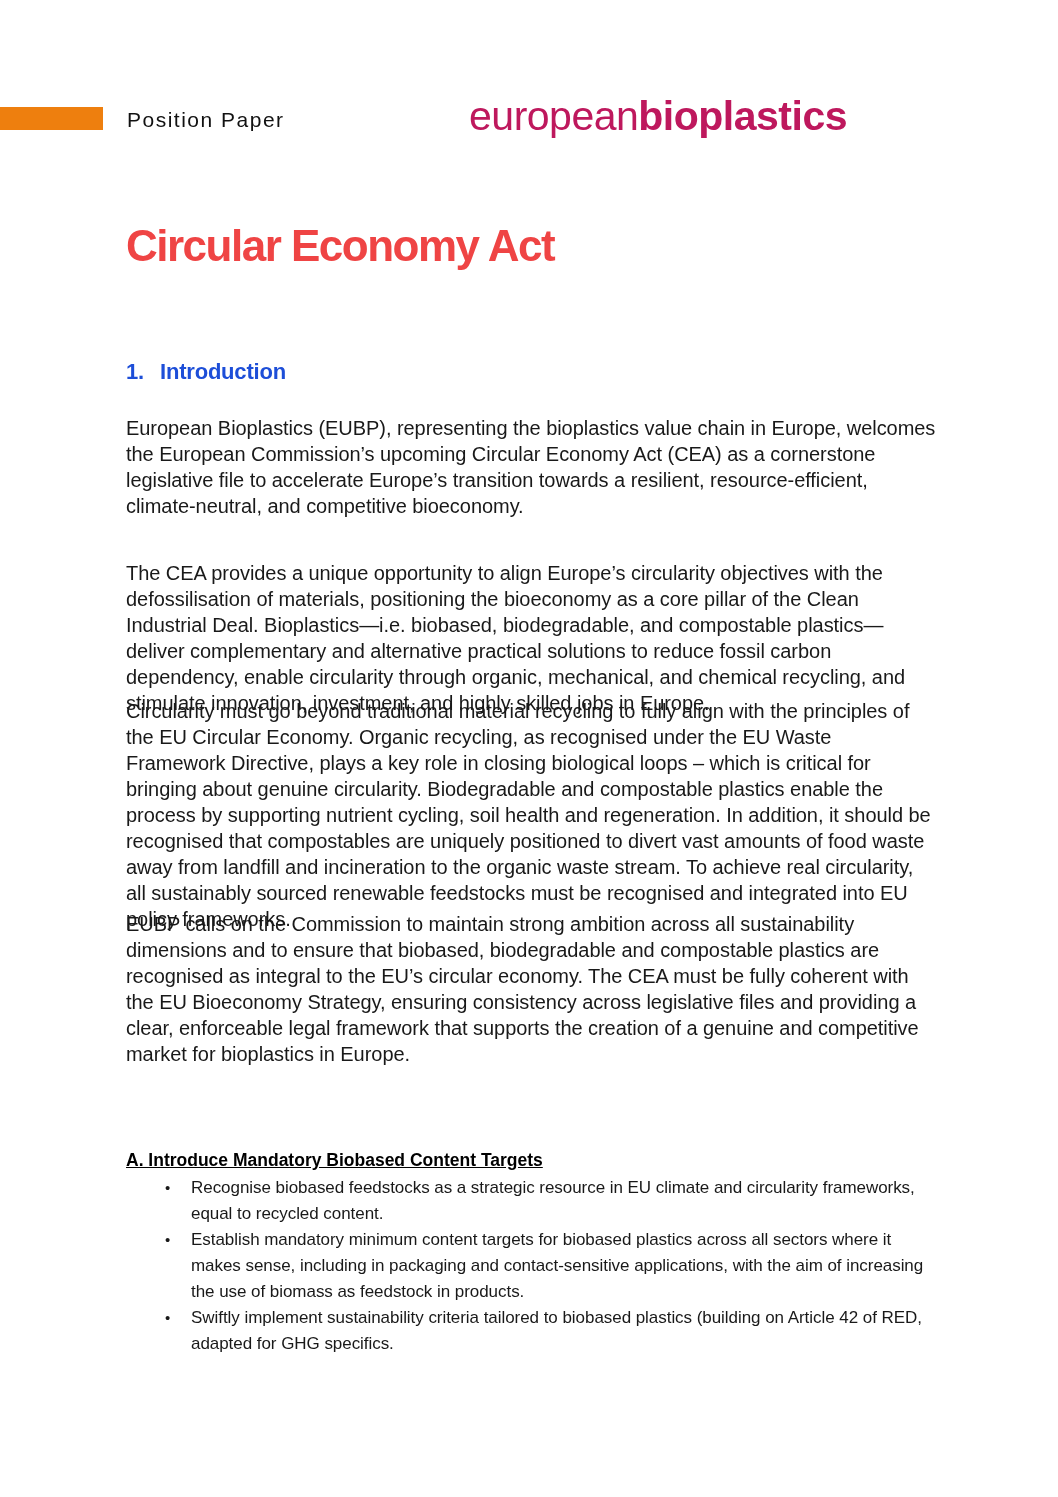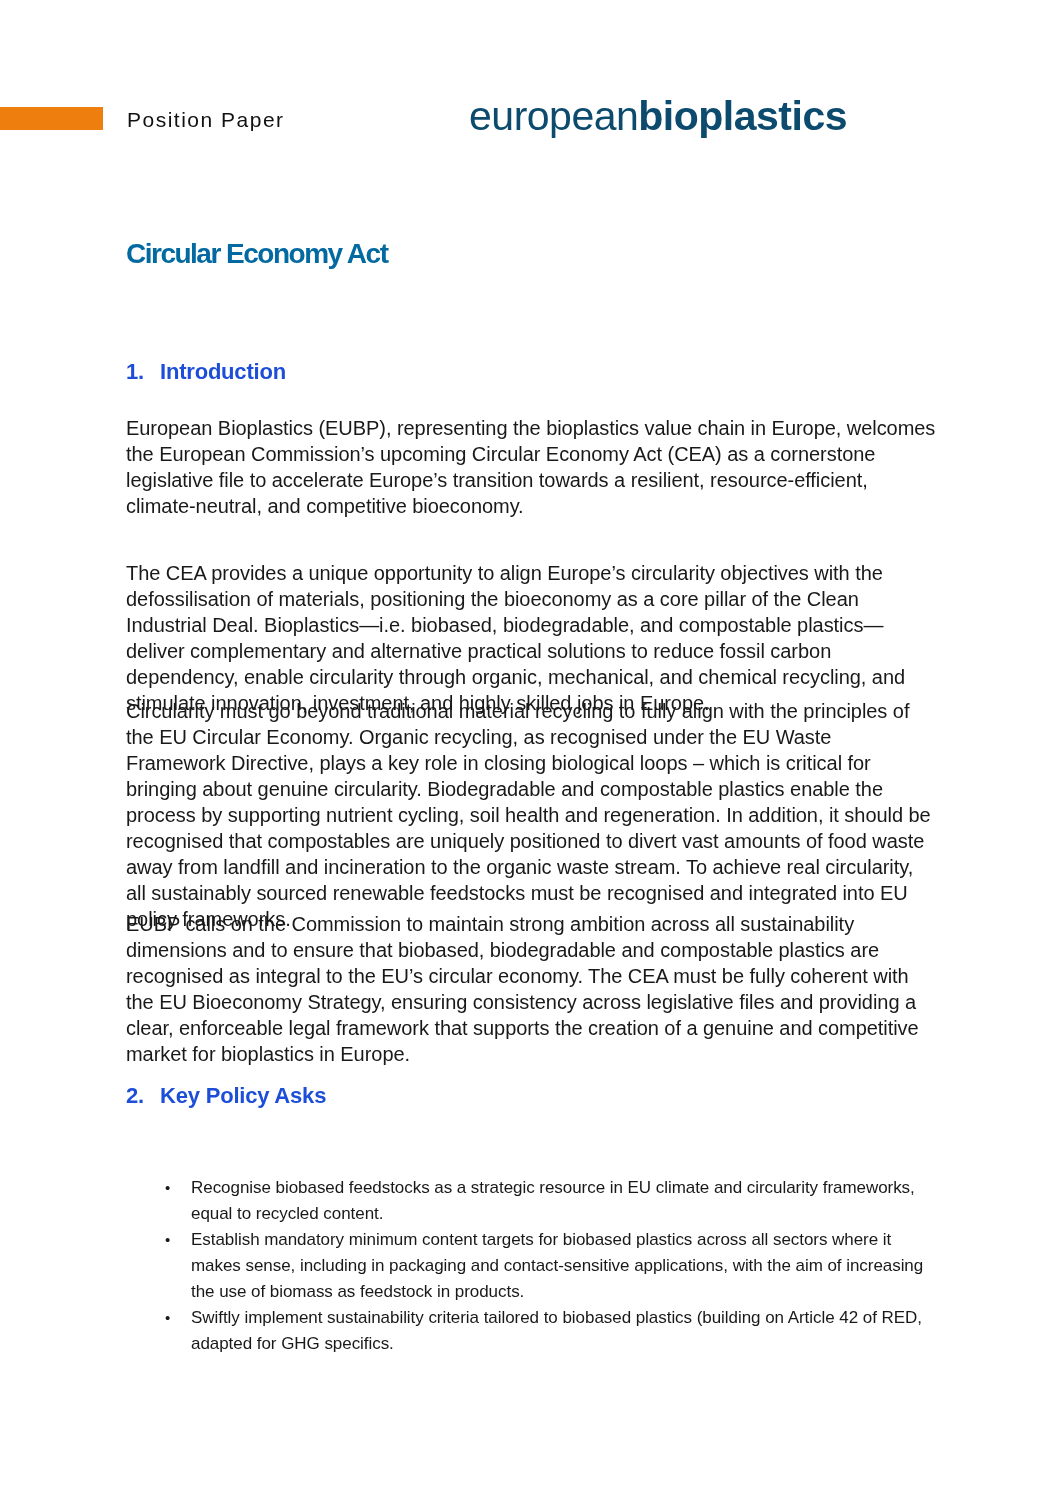--- a/index.html
+++ b/index.html
@@ -36,40 +36,40 @@
     color: #111111;
     white-space: nowrap;
   }
   .logo {
     position: absolute;
     right: 123px;
     top: 82px;
     font-size: 41px;
     line-height: 1.1;
     letter-spacing: -0.5px;
-    color: #0c4a6e;
+    color: #be185d;
     white-space: nowrap;
   }
   .logo .logo-regular { font-weight: 400; }
   .logo .logo-bold { font-weight: 700; }
 
   
   .block {
     position: absolute;
     left: 126px;
     width: 810px;
   }
   h1.title {
     margin: 0;
-    top: 216px;
-    font-size: 28px;
+    top: 208px;
+    font-size: 44px;
     line-height: 52px;
     font-weight: 700;
     letter-spacing: -1.5px;
-    color: #0369a1;
+    color: #ef4444;
   }
   .subtitle {
     margin: 0;
     top: 290px;
     font-size: 21px;
     line-height: 25px;
     font-weight: 700;
     color: #ED7E2B;
   }
   .sec-heading {
@@ -143,22 +143,22 @@
 
   <h1 class="block title">Circular Economy Act</h1>
 
   <h3 id="sec1-heading" class="block sec-heading"><span class="sec-num">1.</span><span>Introduction</span></h3>
 
   <p id="par1" class="block body-par">European Bioplastics (EUBP), representing the bioplastics value chain in Europe, welcomes the European Commission’s upcoming Circular Economy Act (CEA) as a cornerstone legislative file to accelerate Europe’s transition towards a resilient, resource-efficient, climate-neutral, and competitive bioeconomy.</p>
   <p id="par2" class="block body-par">The CEA provides a unique opportunity to align Europe’s circularity objectives with the defossilisation of materials, positioning the bioeconomy as a core pillar of the Clean Industrial Deal. Bioplastics—i.e. biobased, biodegradable, and compostable plastics—deliver complementary and alternative practical solutions to reduce fossil carbon dependency, enable circularity through organic, mechanical, and chemical recycling, and stimulate innovation, investment, and highly skilled jobs in Europe.</p>
   <p id="par3" class="block body-par">Circularity must go beyond traditional material recycling to fully align with the principles of the EU Circular Economy. Organic recycling, as recognised under the EU Waste Framework Directive, plays a key role in closing biological loops – which is critical for bringing about genuine circularity. Biodegradable and compostable plastics enable the process by supporting nutrient cycling, soil health and regeneration. In addition, it should be recognised that compostables are uniquely positioned to divert vast amounts of food waste away from landfill and incineration to the organic waste stream. To achieve real circularity, all sustainably sourced renewable feedstocks must be recognised and integrated into EU policy frameworks.</p>
   <p id="par4" class="block body-par">EUBP calls on the Commission to maintain strong ambition across all sustainability dimensions and to ensure that biobased, biodegradable and compostable plastics are recognised as integral to the EU’s circular economy. The CEA must be fully coherent with the EU Bioeconomy Strategy, ensuring consistency across legislative files and providing a clear, enforceable legal framework that supports the creation of a genuine and competitive market for bioplastics in Europe.</p>
 
-  <h3 id="sec2-heading" class="block sec-heading"><span class="sec-num">2.</span><span>Key Policy Asks</span></h3>
 
+  <h4 class="block sub-heading">A. Introduce Mandatory Biobased Content Targets</h4>
 
   <ul class="block bullets">
     <li>
         <span class="bullet">•</span>
         <span class="bullet-text">Recognise biobased feedstocks as a strategic resource in EU climate and circularity frameworks, equal to recycled content.</span>
       </li>
     <li>
         <span class="bullet">•</span>
         <span class="bullet-text">Establish mandatory minimum content targets for biobased plastics across all sectors where it makes sense, including in packaging and contact-sensitive applications, with the aim of increasing the use of biomass as feedstock in products.</span>
       </li>

